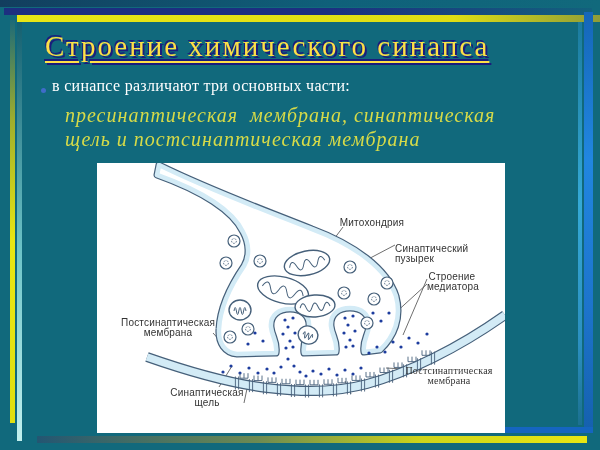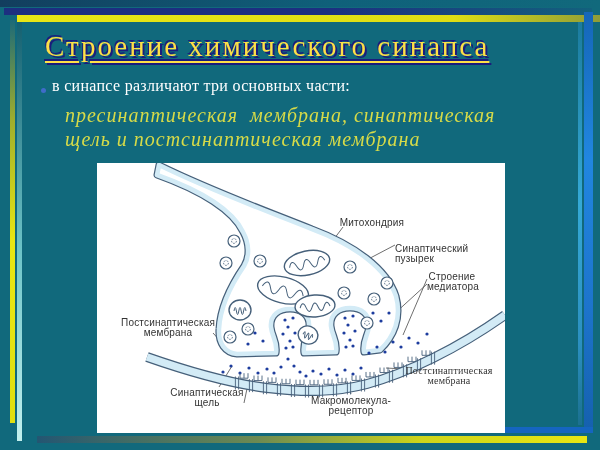--- a/index.html
+++ b/index.html
@@ -216,16 +216,15 @@
           <path d="M 297,204.4273651123047 v-5 M 301,204.4273651123047 v-5 M 305,204.4273651123047 v-5 M 297,204.4273651123047 h8" fill="none" stroke="#46607a" stroke-width="0.9"></path>
           <path d="M 311,198.6699951171875 v-5 M 315,198.6699951171875 v-5 M 319,198.6699951171875 v-5 M 311,198.6699951171875 h8" fill="none" stroke="#46607a" stroke-width="0.9"></path>
           <path d="M 325,192.31678466796876 v-5 M 329,192.31678466796876 v-5 M 333,192.31678466796876 v-5 M 325,192.31678466796876 h8" fill="none" stroke="#46607a" stroke-width="0.9"></path>
         </g>
       </svg>
     <div class="dlabel" style="left:240px;top:55px;width:70px;">Митохондрия</div>
     <div class="dlabel" style="left:298px;top:81px;width:72px;text-align:left;">Синаптический пузырек</div>
     <div class="dlabel" style="left:330px;top:109px;width:50px;">Строение медиатора</div>
     <div class="dlabel" style="left:24px;top:155px;width:94px;">Постсинаптическая мембрана</div>
     <div class="dlabel" style="left:48px;top:225px;width:76px;margin-left:24px;">Синаптическая щель</div>
-    <div class="dlabel" style="left:208px;top:233px;width:92px;">Макромолекула-рецептор</div>
     <div class="dlabel" style="left:302px;top:203px;width:100px;font-family:Liberation Serif, serif;">Постсинаптическая мембрана</div>
   </div>
 </div>
 
 </body></html>

